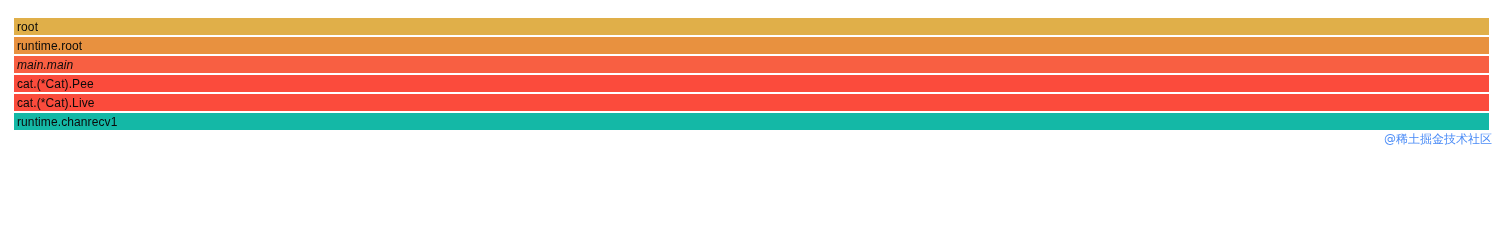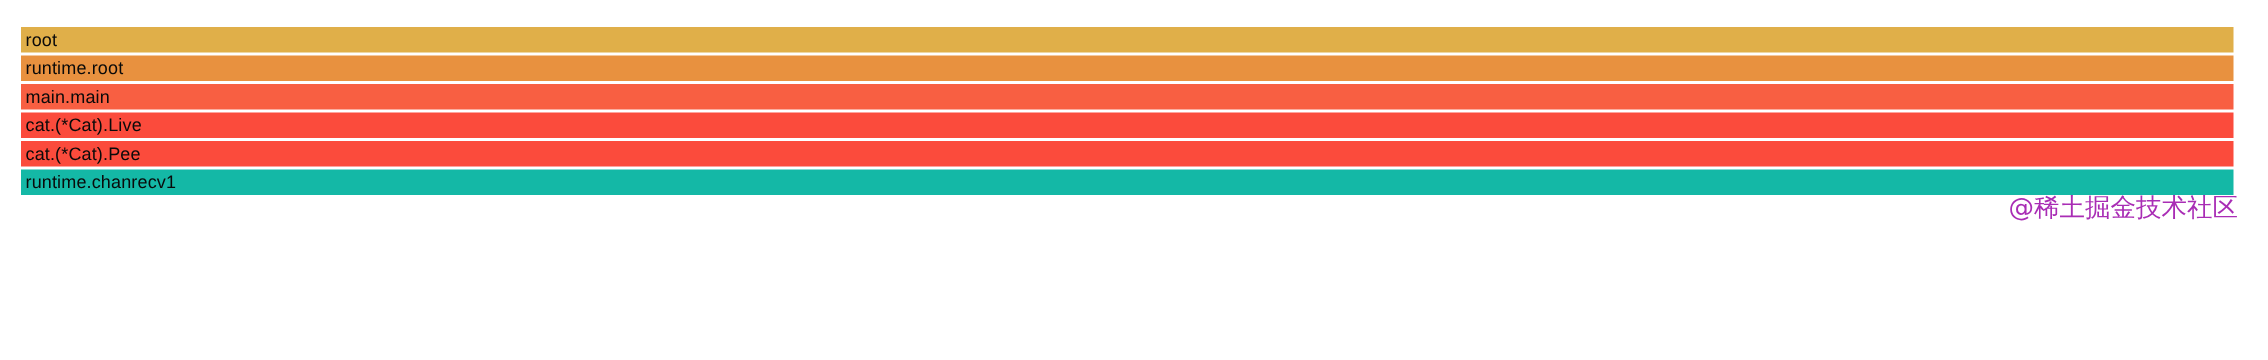--- a/index.html
+++ b/index.html
@@ -46,23 +46,23 @@
     line-height: 13px;
     color: #0a0a0a;
     white-space: nowrap;
     letter-spacing: 0.1px;
   }
 
   .watermark {
     position: absolute;
     right: 20px;
     bottom: 4px;
-    font-size: 17px;
+    font-size: 12px;
     line-height: 20px;
-    color: #a21caf;
+    color: #3b82f6;
     opacity: 0.92;
     white-space: nowrap;
     user-select: none;
     font-family: "DejaVu Sans", "Liberation Sans", sans-serif;
   }
 </style>
 </head>
 <body>
 
 <div id="flamegraph">
@@ -70,30 +70,30 @@
   <div class="frames-layer">
 
     <div class="frame-row" style="background: rgb(224, 175, 73); width: 100%;">
       <span class="frame-label">root</span>
     </div>
 
     <div class="frame-row" style="background: rgb(232, 145, 63); width: 100%;">
       <span class="frame-label">runtime.root</span>
     </div>
 
-    <div class="frame-row" style="background: rgb(248, 95, 66); width: 100%;">
+    <div class="frame-row" style="background: rgb(248, 95, 66); width: 100%; font-style: italic;">
       <span class="frame-label">main.main</span>
     </div>
 
     <div class="frame-row" style="background: rgb(251, 75, 60); width: 100%;">
-      <span class="frame-label">cat.(*Cat).Live</span>
+      <span class="frame-label">cat.(*Cat).Pee</span>
     </div>
 
     <div class="frame-row" style="background: rgb(251, 75, 60); width: 100%;">
-      <span class="frame-label">cat.(*Cat).Pee</span>
+      <span class="frame-label">cat.(*Cat).Live</span>
     </div>
 
     <div class="frame-row" style="background: #14b8a6; width: 100%;">
       <span class="frame-label">runtime.chanrecv1</span>
     </div>
 
   </div>
 
   <div class="watermark">@稀土掘金技术社区</div>
 

